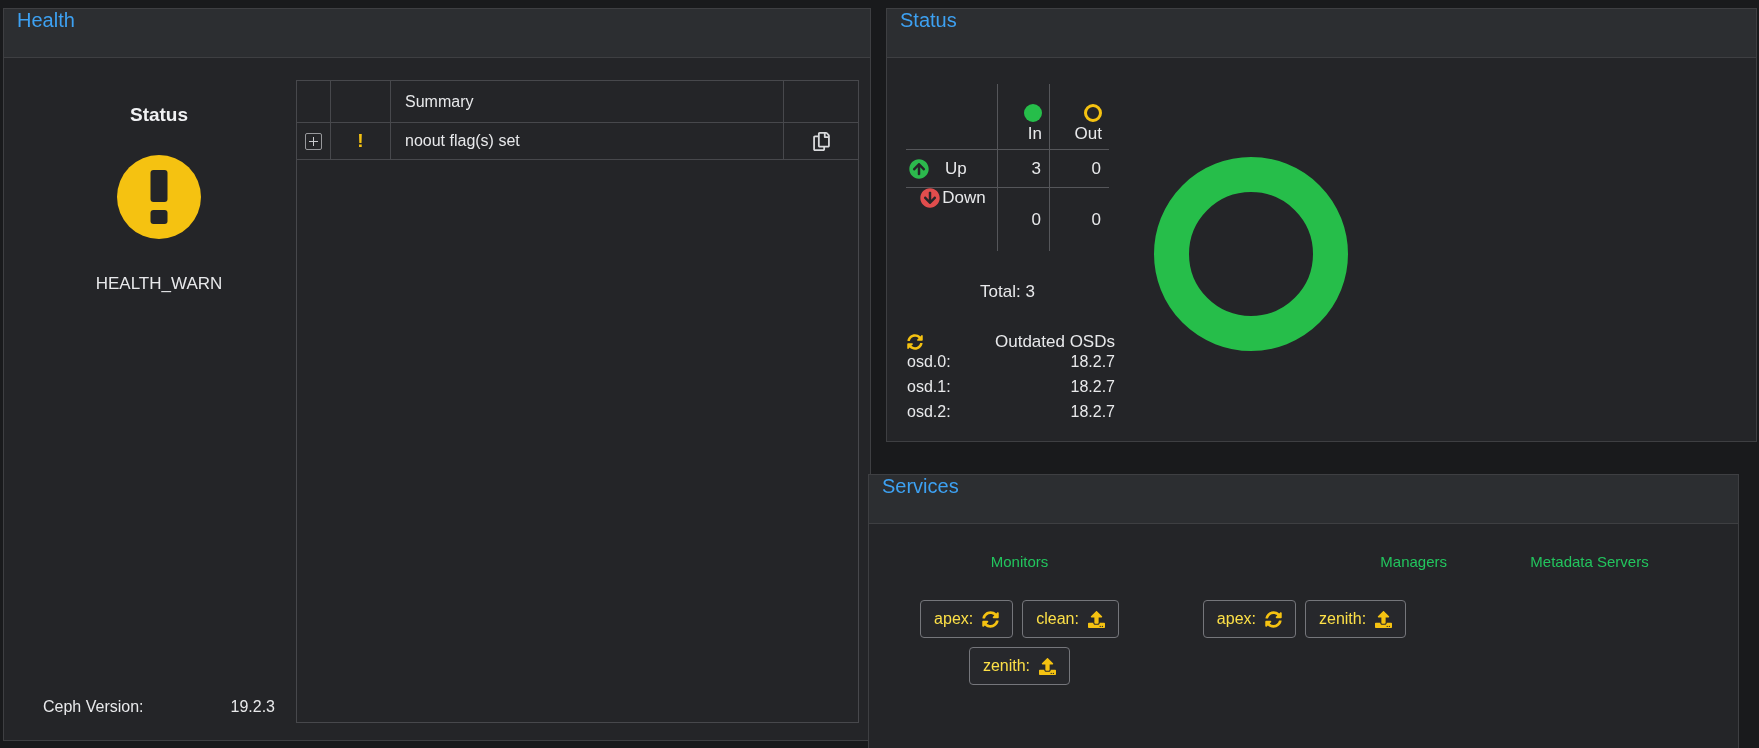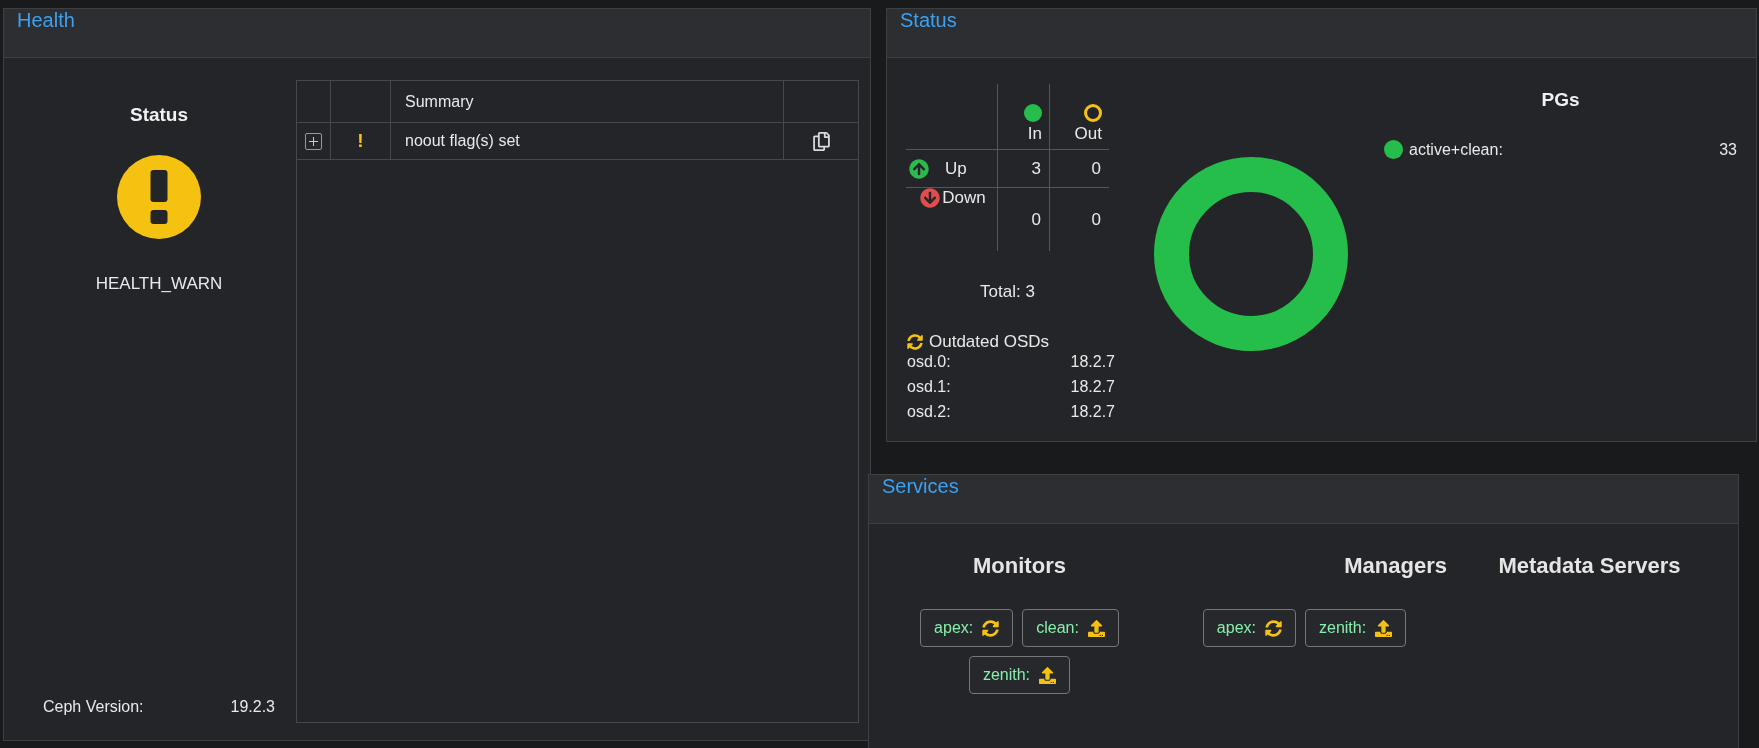--- a/index.html
+++ b/index.html
@@ -50,41 +50,41 @@
   .og-up{display:flex;align-items:center;gap:16px;padding-left:3px;}
   .og-down{display:flex;flex-direction:row;justify-content:center;padding-left:3px;gap:2px;}
   .dot-in{width:18px;height:18px;border-radius:50%;background:#26be4a;}
   .ring-out{width:18px;height:18px;border-radius:50%;border:3px solid #f5c211;box-sizing:border-box;}
   .circ-ic{width:20px;height:20px;flex:0 0 auto;}
   .circ-up{fill:#2cb94d;}
   .circ-down{fill:#e04d4d;transform:rotate(180deg);}
   .st-total{position:absolute;left:19px;top:273px;width:203px;text-align:center;font-size:17px;}
 
   .outdated{position:absolute;left:20px;top:322px;width:208px;font-size:16px;}
-  .out-title{display:flex;align-items:center;justify-content:flex-start;gap:6px;font-size:17px;height:22px;}
+  .out-title{display:flex;align-items:center;justify-content:space-between;gap:6px;font-size:17px;height:22px;}
   .out-row{display:flex;justify-content:space-between;height:25px;align-items:flex-start;font-size:16px;}
   .yellow-ic{width:16px;height:16px;fill:#f5c211;flex:0 0 auto;}
 
   .donut{position:absolute;left:267px;top:148px;width:124px;height:124px;border:35px solid #26be4a;border-radius:50%;}
 
   .pgs{position:absolute;left:497px;top:80px;width:353px;}
   .pgs-title{text-align:center;font-size:19px;font-weight:bold;color:#f0f1f3;}
   .pgs-legend{margin-top:29px;display:flex;align-items:center;font-size:16px;}
   .legend-dot{width:19px;height:19px;border-radius:50%;background:#26be4a;margin-right:6px;flex:0 0 auto;}
   .legend-val{margin-left:auto;}
 
   
   #services-panel{left:868px;top:458px;width:871px;height:283px;margin-top:16px;}
   .svc-col{position:absolute;top:49px;width:285px;display:flex;flex-direction:column;align-items:center;}
   .svc-col-1{left:8px;}
   .svc-col-2{left:293px;align-items:flex-end;}
   .svc-col-3{left:578px;}
-  .svc-title{margin-top:29px;font-size:22px;font-weight:bold;color:#e5e5e5;}
+  .svc-title{margin-top:29px;font-size:15px;font-weight:normal;color:#22c55e;}
   .svc-btns{margin-top:30px;width:100%;display:flex;flex-wrap:wrap;justify-content:center;gap:9px;}
-  .svc-btn{height:38px;box-sizing:border-box;display:inline-flex;align-items:center;gap:9px;padding:0 13px;background:#27282c;border:1px solid #75767b;border-radius:4px;font-size:16px;color:#86efac;cursor:pointer;}
+  .svc-btn{height:38px;box-sizing:border-box;display:inline-flex;align-items:center;gap:9px;padding:0 13px;background:#27282c;border:1px solid #75767b;border-radius:4px;font-size:16px;color:#fde047;cursor:pointer;}
   .svc-btn .yellow-ic{width:17px;height:17px;}
 </style>
 </head>
 <body>
 
 <svg width="0" height="0" style="position:absolute">
   <defs>
     <g id="ic-sync">
         <path d="M370.7 133.3C339.5 104 298.9 88 255.8 88c-77.5.1-144.3 53.2-162.8 126.9-1.3 5.4-6.1 9.1-11.7 9.1H24.1c-7.5 0-13.2-6.8-11.8-14.2C33.9 94.9 134.8 8 256 8c66.4 0 126.8 26.1 171.3 68.7L463 41c15.1-15.1 41-4.4 41 17v134c0 13.3-10.7 24-24 24H345.9c-21.4 0-32.1-25.9-17-41l41.8-41.7zM32 296h134.1c21.4 0 32.1 25.9 17 41l-41.8 41.8c31.3 29.3 71.8 45.3 114.9 45.3 77.4-.1 144.3-53.1 162.8-126.8 1.3-5.4 6.1-9.1 11.7-9.1h57.3c7.5 0 13.2 6.8 11.8 14.2C478.1 417.1 377.2 504 256 504c-66.4 0-126.8-26.1-171.3-68.7L49 471c-15.1 15.1-41 4.4-41-17V320c0-13.3 10.7-24 24-24z"></path>
       </g>
@@ -195,28 +195,20 @@
       <span>18.2.7</span>
     </div>
     <div class="out-row">
       <span>osd.2:</span>
       <span>18.2.7</span>
     </div>
   </div>
 
   <div class="donut"></div>
 
-  <div class="pgs">
-    <div class="pgs-title">PGs</div>
-    <div class="pgs-legend">
-      <span class="legend-dot"></span>
-      <span>active+clean:</span>
-      <span class="legend-val">33</span>
-    </div>
-  </div>
 </div>
 
 <div class="panel" id="services-panel">
   <div class="panel-hd">
     <span class="panel-title">Services</span>
   </div>
 
   <div class="svc-col svc-col-1">
     <div class="svc-title">Monitors</div>
     <div class="svc-btns">

